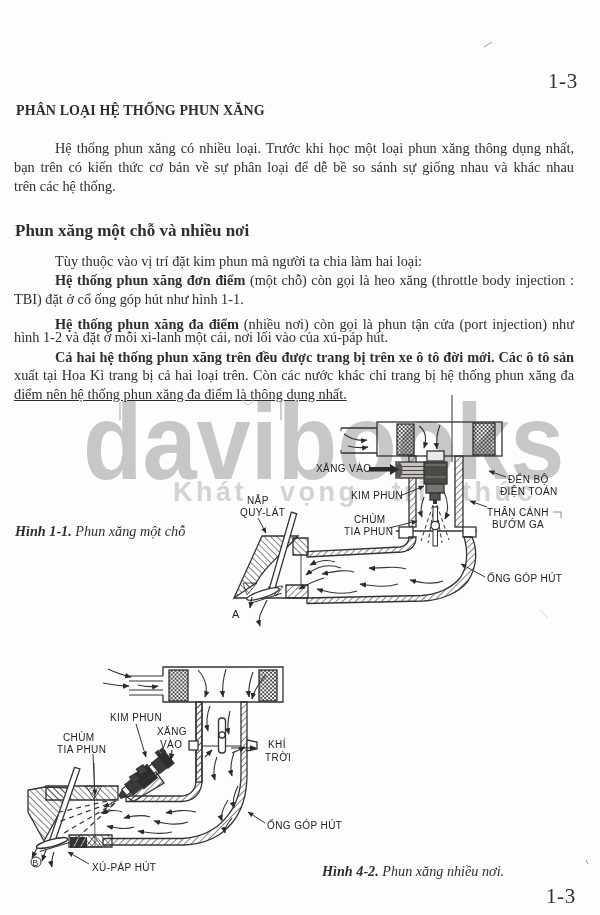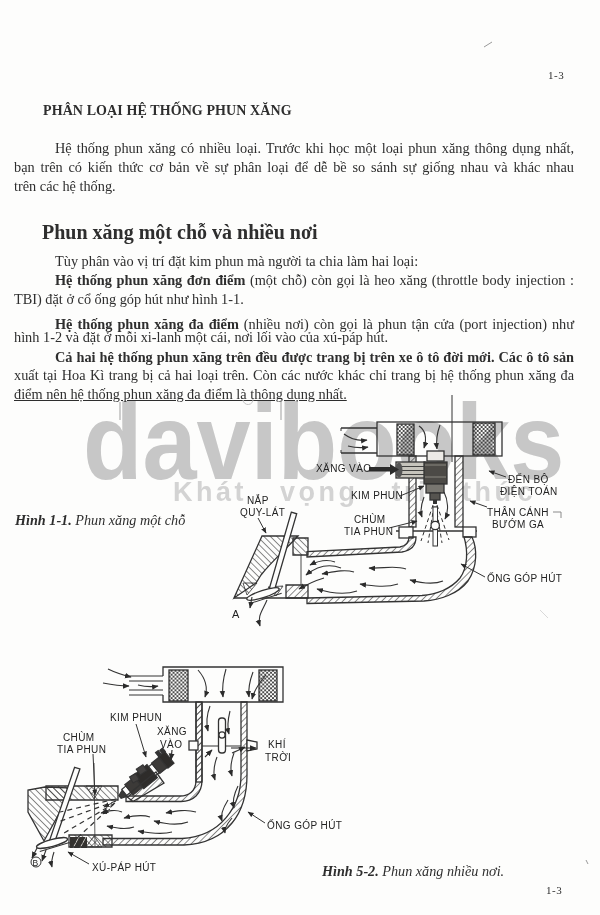--- a/index.html
+++ b/index.html
@@ -1,58 +1,58 @@
 <!DOCTYPE html>
 <html><head>
 <meta charset="utf-8">
 <style>
 html,body{margin:0;padding:0;}
 body{width:600px;height:915px;background:#fdfdfc;position:relative;overflow:hidden;
      font-family:"Liberation Serif",serif;color:#2e2e2e;}
-.abs{position:absolute;margin-left:27px;}
+.abs{position:absolute;}
 .ln{position:absolute;left:14px;width:560px;font-size:14.3px;line-height:19px;white-space:nowrap;}
 .jst{white-space:normal;text-align:justify;text-align-last:justify;}
 .ind{text-indent:41px;}
 .bi{font-weight:bold;}
 .wm1{position:absolute;left:83px;top:380px;font-family:"Liberation Sans",sans-serif;
      font-weight:bold;font-size:107px;color:#c7c7c7;transform:scaleX(0.9095);transform-origin:left top;}
 .wm2{position:absolute;left:173px;top:477px;font-family:"Liberation Sans",sans-serif;
      font-weight:bold;font-size:27px;color:#d3d3d3;letter-spacing:3.5px;word-spacing:22px;}
 .cap{position:absolute;font-size:14.2px;font-style:italic;white-space:nowrap;}
-.pg{position:absolute;font-size:11px;letter-spacing:0.6px;}
+.pg{position:absolute;font-size:21px;letter-spacing:0.6px;}
 svg{position:absolute;left:0;top:0;}
 </style>
 </head>
 <body>
 
 <div class="wm1">davibooks</div>
 <div class="wm2">Khát vọng tri thức</div>
 
 <div class="pg" style="left:548px;top:69px;">1-3</div>
 <div class="pg" style="left:546px;top:884px;">1-3</div>
 
 <div class="abs" style="left:16px;top:103px;font-size:14px;font-weight:bold;letter-spacing:0.1px;white-space:nowrap;">PHÂN LOẠI HỆ THỐNG PHUN XĂNG</div>
 
 <div class="ln jst ind" style="top:139px;">Hệ thống phun xăng có nhiều loại. Trước khi học một loại phun xăng thông dụng nhất,</div>
 <div class="ln jst" style="top:158px;">bạn trên có kiến thức cơ bản về sự phân loại để dễ bề so sánh sự giống nhau và khác nhau</div>
 <div class="ln" style="top:177px;">trên các hệ thống.</div>
 
-<div class="abs" style="left:15px;top:221px;font-size:20px;font-weight:bold;white-space:nowrap;">Phun xăng một chỗ và nhiều nơi</div>
-
-<div class="ln ind" style="top:252px;">Tùy phân vào vị trí đặt kim phun mà người ta chia làm hai loại:</div>
+<div class="abs" style="left:15px;top:221px;font-size:17px;font-weight:bold;white-space:nowrap;">Phun xăng một chỗ và nhiều nơi</div>
+
+<div class="ln ind" style="top:252px;">Tùy thuộc vào vị trí đặt kim phun mà người ta chia làm hai loại:</div>
 <div class="ln jst ind" style="top:271px;"><span class="bi">Hệ thống phun xăng đơn điểm</span> (một chỗ) còn gọi là heo xăng (throttle body injection :</div>
 <div class="ln" style="top:290px;">TBI) đặt ở cổ ống góp hút như hình 1-1.</div>
 <div class="ln jst ind" style="top:315px;"><span class="bi">Hệ thống phun xăng đa điểm</span> (nhiều nơi) còn gọi là phun tận cửa (port injection) như</div>
 <div class="ln" style="top:328px;">hình 1-2 và đặt ở mỗi xi-lanh một cái, nơi lối vào của xú-páp hút.</div>
 <div class="ln jst ind" style="top:348px;font-weight:bold;">Cả hai hệ thống phun xăng trên đều được trang bị trên xe ô tô đời mới. Các ô tô sản</div>
 <div class="ln jst" style="top:366px;">xuất tại Hoa Kì trang bị cả hai loại trên. Còn các nước khác chỉ trang bị hệ thống phun xăng đa</div>
 <div class="ln" style="top:385px;text-decoration:underline;">điểm nên hệ thống phun xăng đa điểm là thông dụng nhất.</div>
 
-<div class="cap" style="left:15px;top:512px;"><b>Hình 1-1.</b> Phun xăng một chỗ</div>
-<div class="cap" style="left:322px;top:863px;"><b>Hình 5-2.</b> Phun xăng nhiều nơi.</div>
+<div class="cap" style="left:15px;top:523px;"><b>Hình 1-1.</b> Phun xăng một chỗ</div>
+<div class="cap" style="left:322px;top:863px;"><b>Hình 4-2.</b> Phun xăng nhiều nơi.</div>
 
 <svg width="600" height="915" viewBox="0 0 600 915">
 <defs>
 <pattern id="cross" width="3.9" height="3.9" patternUnits="userSpaceOnUse">
  <path d="M0,0 L3.9,3.9 M3.9,0 L0,3.9" stroke="#2e2e2e" stroke-width="0.85"></path>
 </pattern>
 <pattern id="hA" width="4.6" height="4.6" patternUnits="userSpaceOnUse" patternTransform="rotate(45)">
  <line x1="0" y1="0" x2="0" y2="4.6" stroke="#2e2e2e" stroke-width="1.1"></line>
 </pattern>
 <pattern id="hB" width="4.6" height="4.6" patternUnits="userSpaceOnUse" patternTransform="rotate(-45)">

